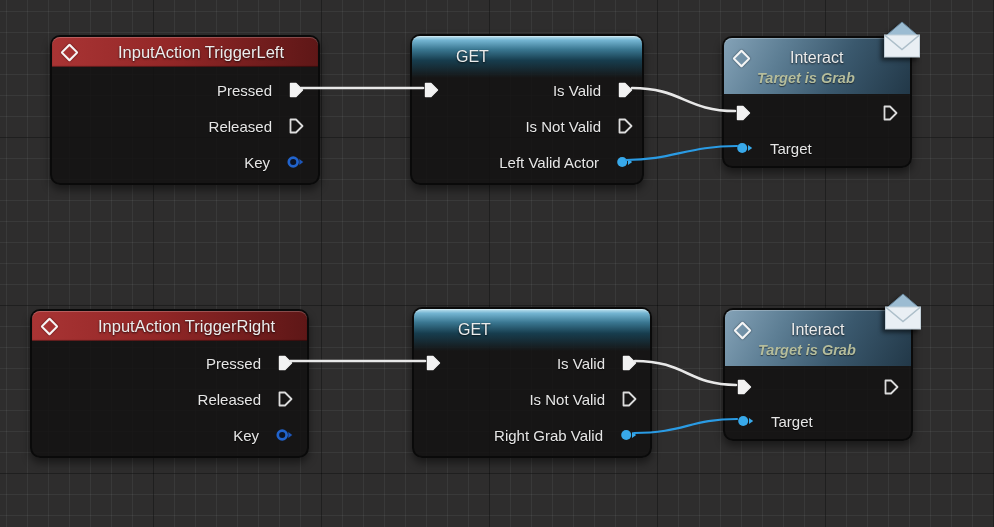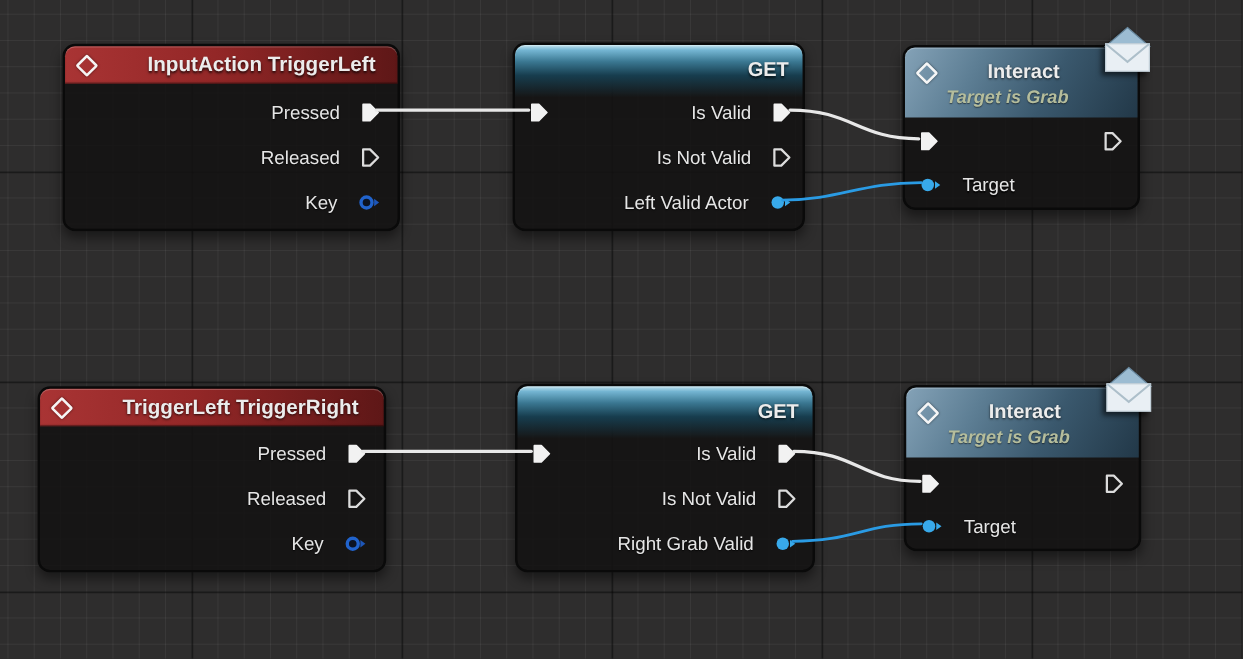--- a/index.html
+++ b/index.html
@@ -23,30 +23,30 @@
     box-shadow:0 5px 9px rgba(0,0,0,0.45);
     z-index:10;
   }
   .hdr{display:flex;align-items:center;gap:9px;padding:0 11px;border-radius:8px 8px 0 0;}
   .hdr.red{
     height:30px;
     background:linear-gradient(to right,#a93434 0%,#932727 45%,#5e1717 100%);
     box-shadow:inset 0 1px 0 rgba(255,255,255,0.22), inset 0 -1px 1px rgba(0,0,0,0.45);
   }
   .hdr.get{
-    height:42px;justify-content:flex-end;
+    height:42px;justify-content:flex-start;
     background:linear-gradient(to bottom,#c2e4f0 0%,#74b5d2 10%,#3a7791 32%,#173d4e 58%,rgba(18,22,24,0) 100%);
     box-shadow:inset 0 1px 0 rgba(255,255,255,0.25);
   }
   .hdr.fn{
     height:56px;align-items:flex-start;padding-top:9px;box-sizing:border-box;
     background:linear-gradient(118deg,#84a2b7 0%,#5d7e94 30%,#3a586d 62%,#223848 100%);
     box-shadow:inset 0 1px 0 rgba(255,255,255,0.25);
   }
-  .t{font-weight:bold;font-size:16px;color:#ececec;text-shadow:0 1px 2px rgba(0,0,0,0.75);white-space:nowrap;padding-left:33px;}
+  .t{font-weight:normal;font-size:16px;color:#ececec;text-shadow:0 1px 2px rgba(0,0,0,0.75);white-space:nowrap;padding-left:33px;}
   .t.big{font-size:16.5px;}
   .sub{font-style:italic;font-size:14.5px;color:#b5bd9c;text-shadow:0 1px 1px rgba(0,0,0,0.5);white-space:nowrap;font-weight:bold;}
   .fncol{display:flex;flex-direction:column;line-height:1.35;}
   .dmd{
     width:9px;height:9px;border:2.8px solid #f5f5f5;border-radius:1.5px;
     transform:rotate(45deg);display:inline-block;flex:0 0 auto;
     box-shadow:0 0 2px rgba(0,0,0,0.6);
   }
   .hdr.fn .dmd{margin-top:5px;}
   .prow{position:absolute;display:flex;align-items:center;gap:17px;height:20px;z-index:12;}
@@ -159,21 +159,21 @@
             <path d="M12 4 L16.2 7 L12 10 Z" fill="#38a9ea"></path>
           </svg>
         </span>
       <span class="lbl">Target</span>
     </div>
   </div>
 
   <div class="node" style="left:30px;top:309px;width:275px;height:145px;">
     <div class="hdr red">
       <span class="dmd"></span>
-      <span class="t big">TriggerLeft TriggerRight</span>
+      <span class="t big">InputAction TriggerRight</span>
     </div>
     <div class="prow" style="right:14px;top:42px;">
       <span class="lbl">Pressed</span>
       <span class="pin">
           <svg width="15" height="16" viewBox="0 0 15 16">
             <path d="M1.5 1.5 H7 L13.5 8 L7 14.5 H1.5 Z" fill="#f2f2f2" stroke="#f2f2f2" stroke-width="1.4" stroke-linejoin="round"></path>
           </svg>
         </span>
     </div>
     <div class="prow" style="right:14px;top:78px;">

